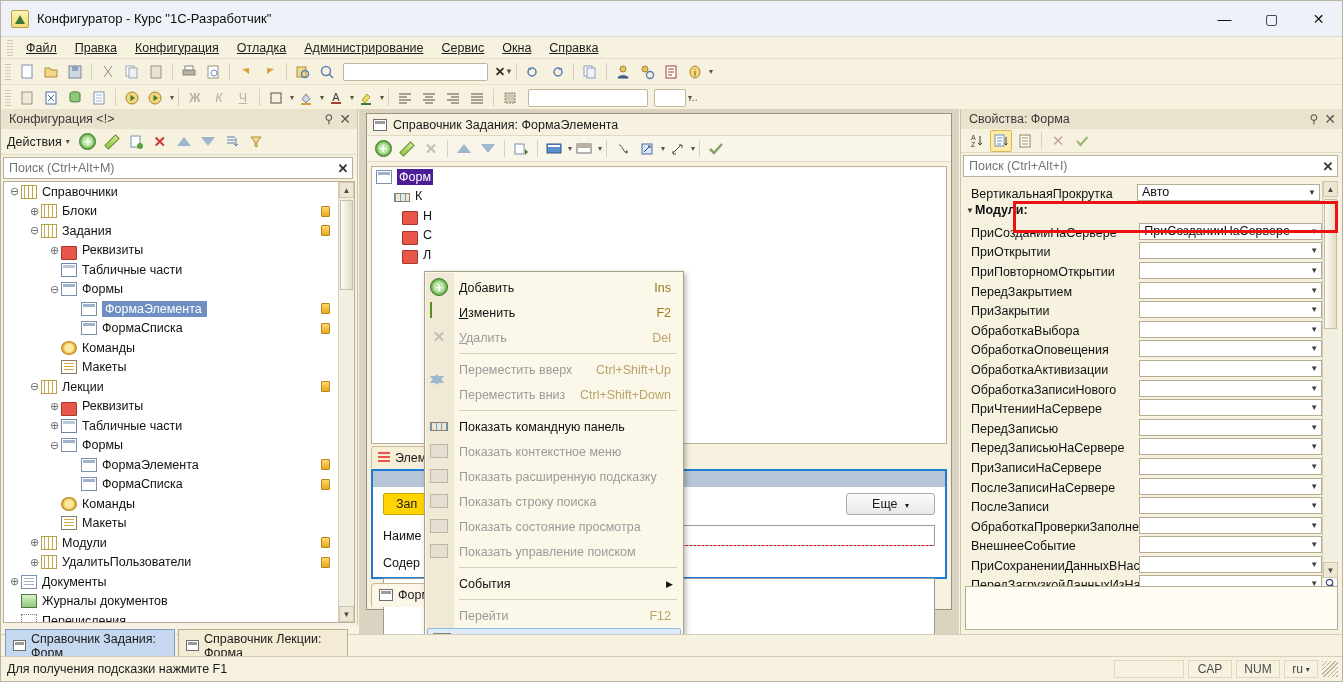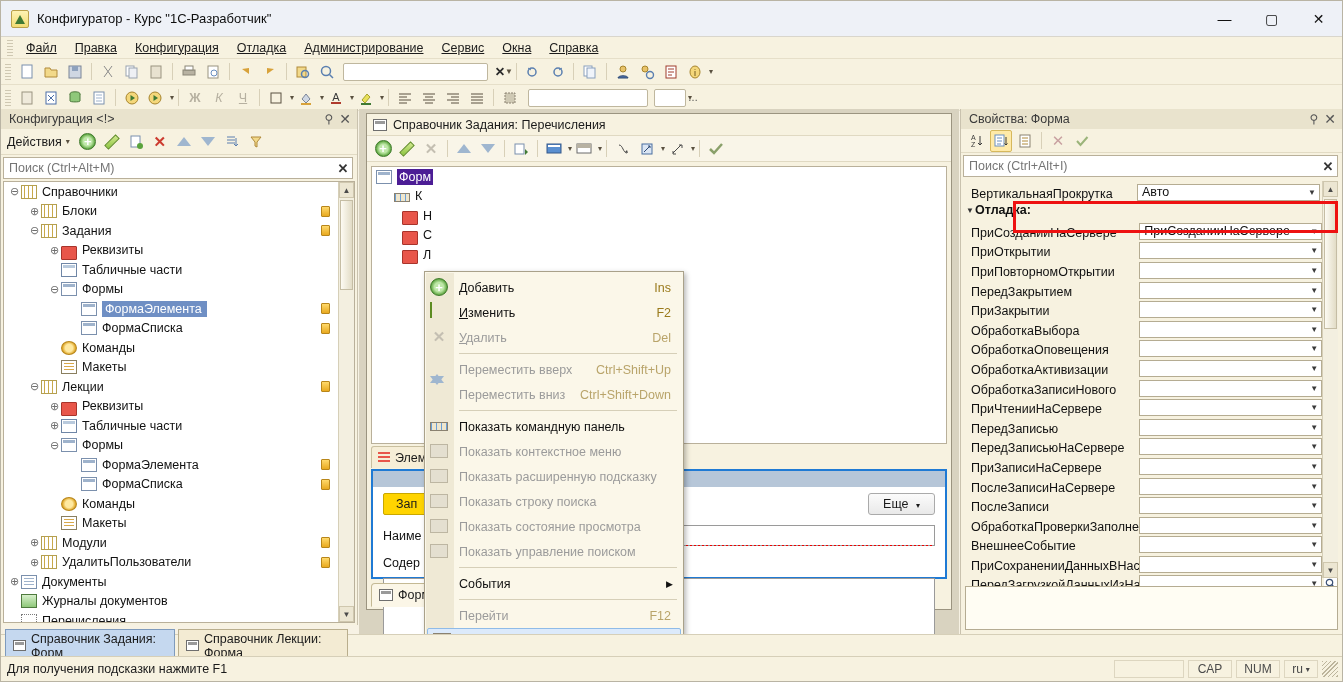--- a/index.html
+++ b/index.html
@@ -109,21 +109,21 @@
          background:#f6eed7; border:1px solid #c9bf9f; border-bottom:none; border-radius:3px 3px 0 0;}
   .etab .bars{ width:12px;height:11px;margin-right:5px;
          background:repeating-linear-gradient(#e8564a 0 2px,transparent 2px 4px);}
   .preview{ position:absolute; left:4px; top:355px; right:4px; bottom:30px;
             background:#fff; border:2px solid #1f7ad4; }
   .pv-cap{ height:16px; background:#b6c6d8; }
   .pv-body{ position:relative; padding:6px 10px; }
   .pv-save{ display:inline-block; background:#ffd400; border:1px solid #c9a700;
             padding:3px 12px; font-size:12.5px; border-radius:2px; }
   .pv-more{ position:absolute; right:10px; top:6px; background:linear-gradient(#fbfbfb,#e9e9e9);
-            border:1px solid #aaa; border-radius:3px; padding:3px 14px; font-size:12.5px; }
+            border:1px solid #aaa; border-radius:3px; padding:3px 25px; font-size:12.5px; }
   .pv-lblrow{ display:flex; align-items:center; margin-top:10px; }
   .pv-lbl{ width:62px; font-size:12.5px; color:#111; }
   .pv-inp{ flex:1; height:21px; border:1px solid #9a9a9a; background:#fff; position:relative;}
   .pv-inp.req:after{content:"";position:absolute;left:0;right:0;bottom:-1px;height:1px;
             background:repeating-linear-gradient(90deg,#e00 0 2px,transparent 2px 4px);}
   .pv-area{ margin-top:8px; height:95px; border:1px solid #9a9a9a; background:#fff; }
   .mdi-bottom{ position:absolute; left:4px; right:4px; bottom:2px; height:26px; display:flex;
                align-items:flex-end; }
   .btab{ display:flex; align-items:center; padding:4px 14px 4px 7px; font-size:12.5px;
          background:#f6eed7; border:1px solid #c4b994; border-radius:4px 4px 0 0; margin-right:3px; }
@@ -654,21 +654,21 @@
           <div class="sv-thumb"></div>
           <div class="sv-dn">▼</div>
         </div>
       </div>
     </div>
 
     <div class="cpanel">
       <div class="mdi">
         <div class="mdi-title">
           <span class="mdi-ic"></span>
-          <span>Справочник Задания: Перечисления</span>
+          <span>Справочник Задания: ФормаЭлемента</span>
         </div>
         <div class="mdi-tb">
           <div class="tbtn">
               <span class="gi-plus" style="width:17px;height:17px;display:block"></span>
             </div>
           <div class="tbtn">
               <span class="gi-pencil"></span>
             </div>
           <div class="tbtn">
               <span class="gi-x dis">✕</span>
@@ -839,21 +839,21 @@
       <div class="rows">
         <div class="prow">
           <span class="pl">ВертикальнаяПрокрутка</span>
           <span class="pv" style="margin-right:18px">
             <input value="Авто" style="">
             <span class="dd">▼</span>
           </span>
         </div>
         <div class="sectionrow">
           <span class="tri">▼</span>
-          <span>Отладка:</span>
+          <span>Модули:</span>
         </div>
         <div id="prop-rows">
             <div class="prow">
               <span class="pl">ПриСозданииНаСервере</span>
               <span class="pv">
                 <input value="ПриСозданииНаСервере" style="">
                 <span class="dd">▼</span>
               </span>
               <span class="mag">
                 <svg width="11" height="11">

